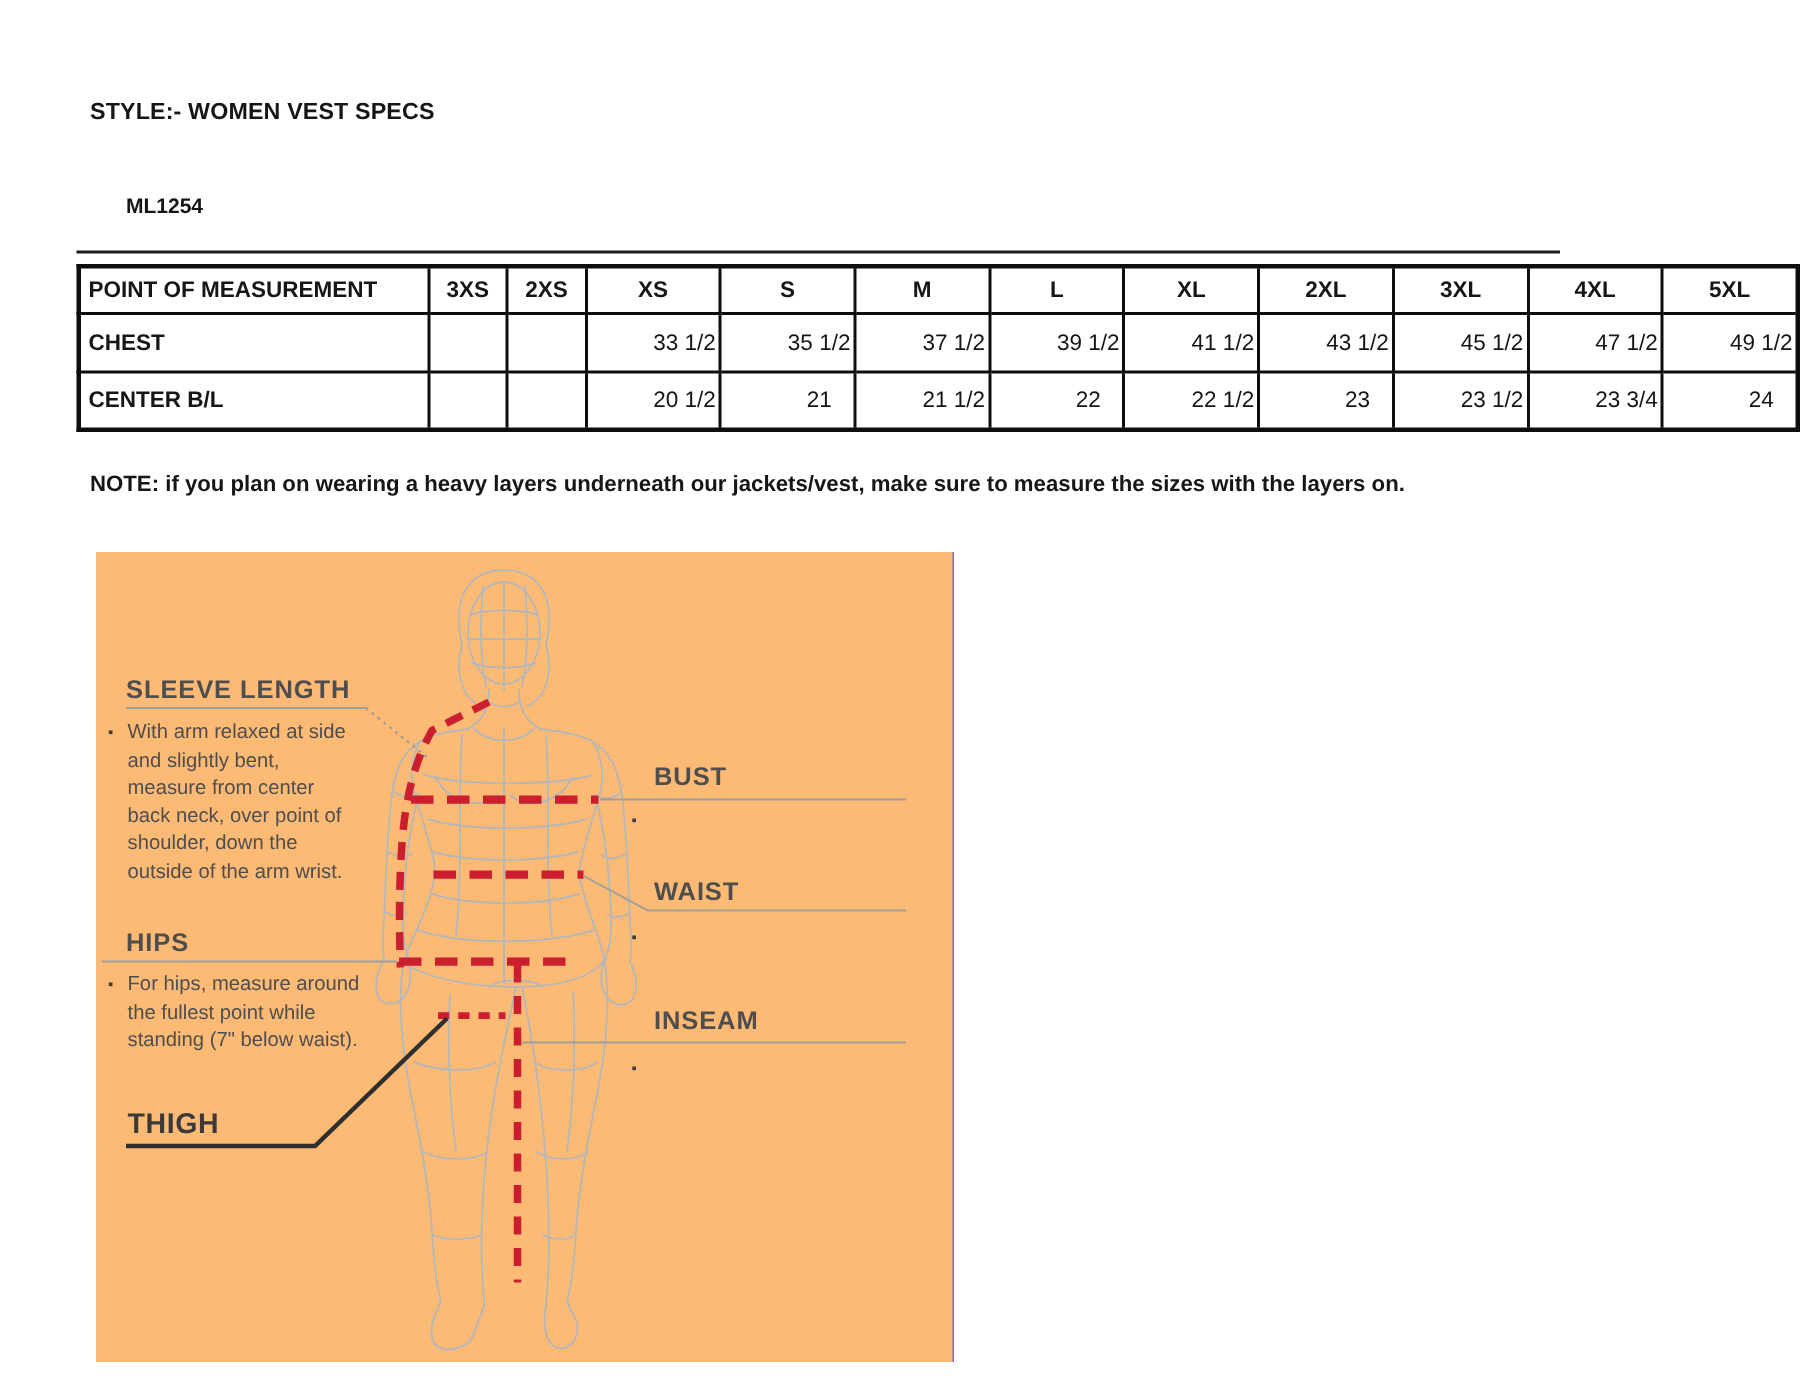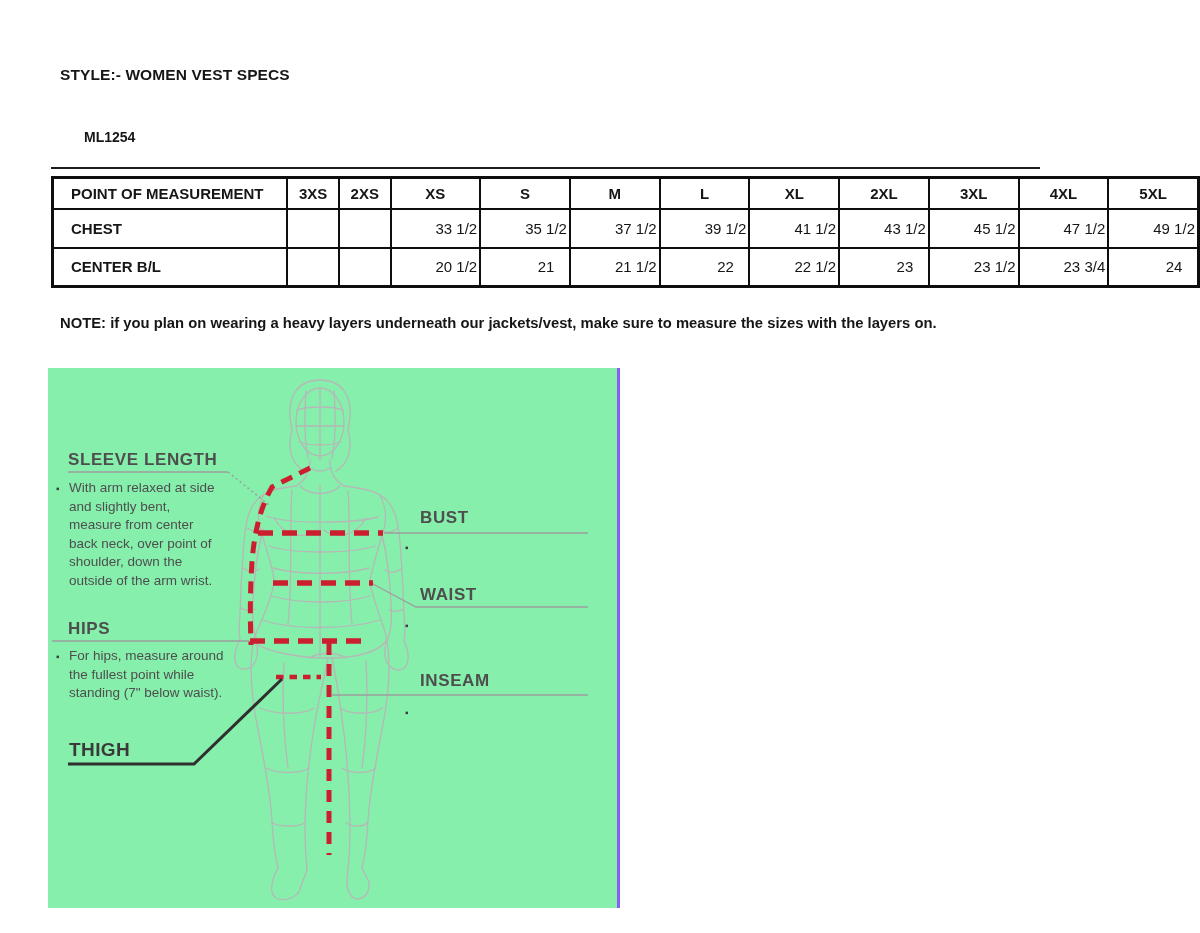--- a/index.html
+++ b/index.html
@@ -24,29 +24,29 @@
   .table-topline{left:51px;top:167px;width:989px;height:2px;background:#1d1d1d;}
   table.size{
     position:absolute;left:51px;top:176px;border-collapse:collapse;
     table-layout:fixed;font-size:15px;
   }
   table.size th, table.size td{
     border:2px solid #0e0e0e;height:39px;text-align:center;
     padding:0 2px;overflow:hidden;white-space:nowrap;
   }
   table.size thead th{height:31px;font-weight:700;}
-  table.size .poml{width:285px;text-align:left;padding-left:17px;font-weight:700;}
+  table.size .poml{width:285px;text-align:left;padding-left:5px;font-weight:700;}
   table.size .sz{width:60px;}
   table.size tbody td{font-weight:400;color:#151515;padding-left:44px;}
   table.size{border:3px solid #0e0e0e;}
 
   
   .diagram{
-    left:48px;top:368px;width:572px;height:540px;
-    background:#86efac;border-right:3px solid #8b5cf6;
+    left:64px;top:368px;width:572px;height:540px;
+    background:#fdba74;border-right:1px solid #8b5cf6;
   }
   .diagram svg{position:absolute;left:0;top:0;}
   .wire{stroke:var(--wire);fill:none;stroke-width:1.3;stroke-linecap:round;}
   .redline{stroke:var(--red);fill:none;}
   .leader{stroke:var(--leader);fill:none;stroke-width:1.3;}
   .leader-dotted{stroke:var(--leader);fill:none;stroke-width:1.5;stroke-dasharray:2 3;}
   .thigh-leader{stroke:#2f2f2f;fill:none;stroke-width:3;}
 
   .g-title{position:absolute;font-size:17px;font-weight:700;letter-spacing:.6px;color:var(--guide-ink);}
   .g-text{position:absolute;font-size:13.5px;line-height:18.5px;color:var(--guide-ink);}

